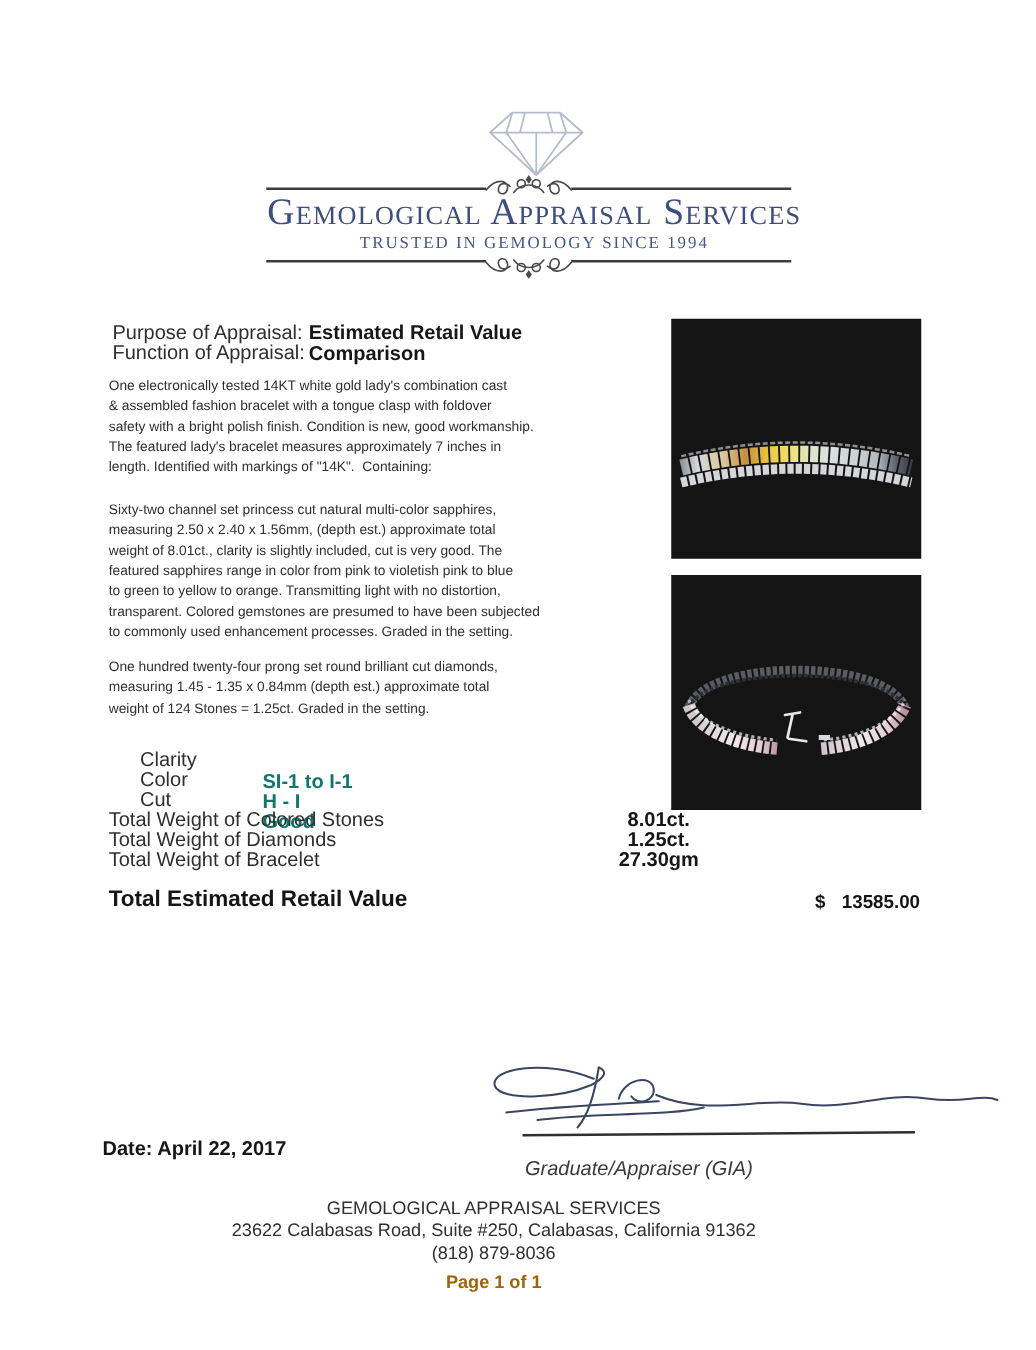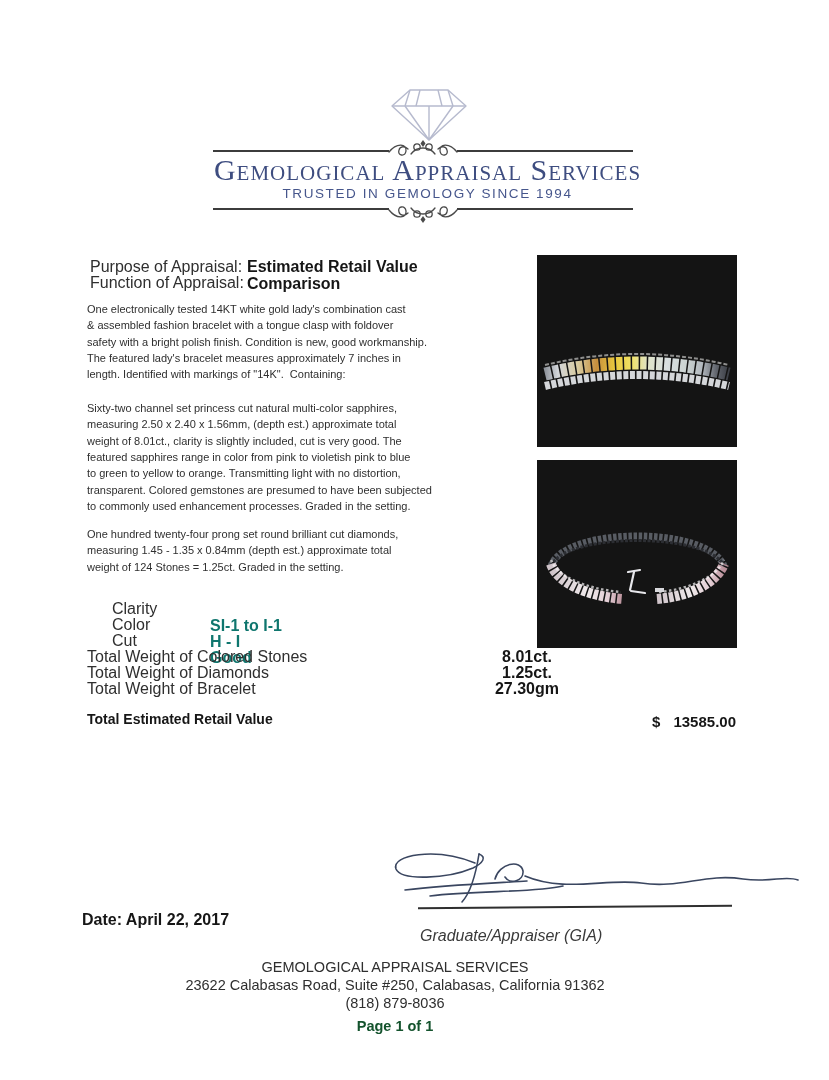--- a/index.html
+++ b/index.html
@@ -11,36 +11,36 @@
   .txt { font-size:16px; line-height:16.3px; white-space:pre; }
   .bold { font-weight:bold; color:#161616; }
   .italic { font-style:italic; }
   
   .brand-title {
     font-family:"Liberation Serif", serif; font-variant:small-caps;
     font-size:30px; letter-spacing:1px; color:#3e4d80; font-weight:500;
     text-align:center; white-space:nowrap;
   }
   .brand-tagline {
-    font-family:Liberation Sans, sans-serif; font-size:13.5px; letter-spacing:1.6px;
+    font-family:Liberation Serif, serif; font-size:13.5px; letter-spacing:1.6px;
     color:#46568c; text-align:center; white-space:nowrap;
   }
   .rule { background:#3c3c3c; height:2px; }
   
   .para .line { font-size:11px; line-height:16.35px; white-space:pre; }
   
   .grade-row .g-label { position:absolute; left:25px; }
   .grade-row .g-value { position:absolute; left:123px; font-weight:bold; color:#0f766e; }
   .totals-value { text-align:center; font-weight:bold; color:#161616; }
   .money { display:flex; justify-content:space-between; font-weight:bold; color:#161616; font-size:15px; }
   
   .photo { background:#141414; }
   
   .footer { text-align:center; font-size:14.5px; line-height:18px; color:#2f2f2f; }
-  .footer .page-ind { font-weight:bold; color:#14532d; margin-top:5px; }
+  .footer .page-ind { font-weight:bold; color:#a16207; margin-top:5px; }
   .sig-underline { background:#2f2f2f; height:2px; transform:rotate(-0.45deg); }
 </style>
 </head>
 <body>
 
 <div class="page">
 
   <svg class="abs" style="left:385px; top:86px;" width="88" height="58" viewBox="0 0 88 58">
     <g fill="none" stroke="#b6bace" stroke-width="1.4" stroke-linejoin="round">
       <path d="M7 20 L25 4 L63 4 L81 20 L44 54 Z"></path>
@@ -123,21 +123,21 @@
     </div>
   </div>
 
   <div class="abs txt" style="left:87px; top:649px;">Total Weight of Colored Stones</div>
   <div class="abs txt totals-value" style="left:468px; top:649px; width:118px;">8.01ct.</div>
   <div class="abs txt" style="left:87px; top:665px;">Total Weight of Diamonds</div>
   <div class="abs txt totals-value" style="left:468px; top:665px; width:118px;">1.25ct.</div>
   <div class="abs txt" style="left:87px; top:681px;">Total Weight of Bracelet</div>
   <div class="abs txt totals-value" style="left:468px; top:681px; width:118px;">27.30gm</div>
 
-  <div class="abs txt bold" style="left:87px; top:711px; font-size:14px;">Total Estimated Retail Value</div>
+  <div class="abs txt bold" style="left:87px; top:711px; font-size:18px;">Total Estimated Retail Value</div>
   <div class="abs money" style="left:652px; top:713px; width:84px;">
     <span>$</span>
     <span>13585.00</span>
   </div>
 
   <div class="abs photo" style="left:537px; top:255px; width:200px; height:192px;">
     <svg width="200" height="192" viewBox="0 0 200 192">
       <defs>
         <linearGradient id="g1" x1="0" y1="0" x2="1" y2="0">
           <stop offset="0" stop-color="#8e939b"></stop>

